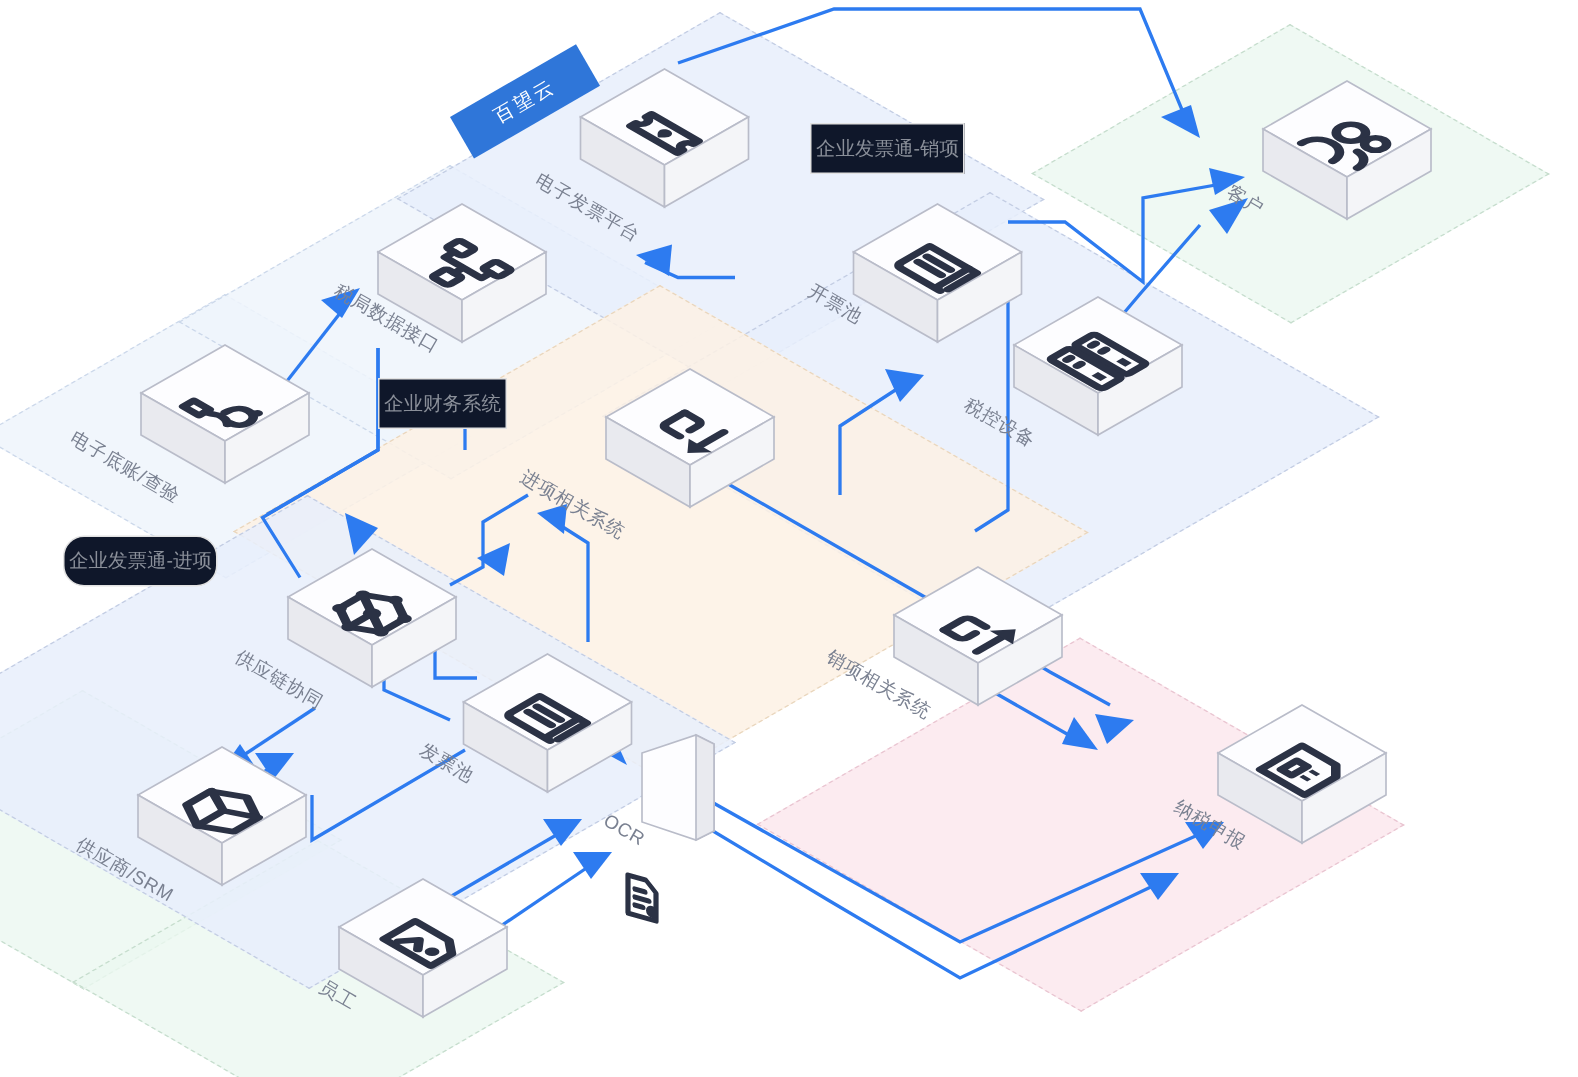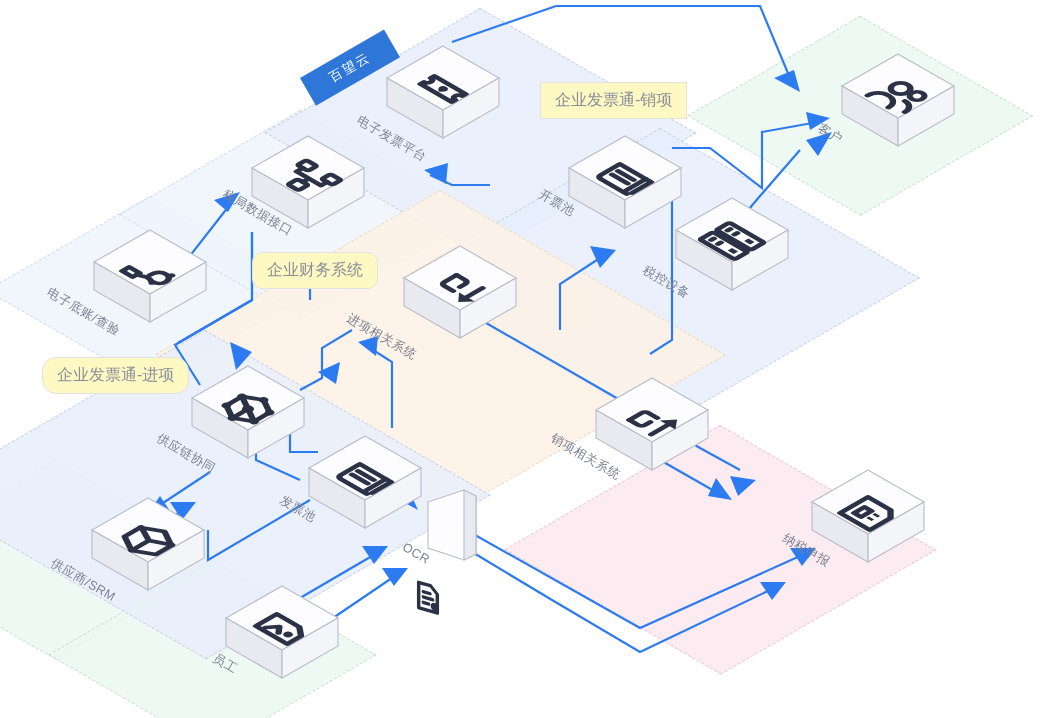--- a/index.html
+++ b/index.html
@@ -27,22 +27,22 @@
 
   
   .card{position:absolute;width:70px;height:90px;}
 
   
   .iso-label{position:absolute;color:#7a8191;font-size:12.5px;white-space:nowrap;
        transform-origin:0 0;letter-spacing:.5px;}
   .iso-r{transform:rotate(30deg);}
 
   
-  .tag{position:absolute;background:#fef9c3;border:1px solid #e2e2e2;
-       color:#8a8f99;font-size:16px;padding:7px 14px;white-space:nowrap;}
+  .tag{position:absolute;background:#0f172a;border:1px solid #e2e2e2;
+       color:#8a8f99;font-size:13px;padding:7px 3px;white-space:nowrap;}
 
   
   .ribbon{position:absolute;background:#2f76d9;color:#fff;font-size:13px;
        padding:7px 26px;white-space:nowrap;transform-origin:0 0;
        transform:rotate(-30deg);letter-spacing:2px;}
 
   
   #wires{position:absolute;left:0;top:0;width:1052px;height:718px;
          pointer-events:none;overflow:visible;}
   #wires path{fill:none;stroke:#2d7bf0;stroke-width:2.2;
@@ -380,17 +380,17 @@
       </svg>
       </div>
     </div></div>
       <div class="iso-label iso-r" style="left: 407px; top: 540px;">OCR</div>
     </div>
 
   <div class="ribbon" style="left:300px;top:78px;">百望云</div>
 
   <div id="tag-layer">
       <div class="tag" style="left: 540px; top: 82px;">企业发票通-销项</div>
-      <div class="tag" style="left: 252px; top: 252px; border-radius: 10px;">企业财务系统</div>
+      <div class="tag" style="left: 252px; top: 252px;">企业财务系统</div>
       <div class="tag" style="left: 42px; top: 357px; border-radius: 14px;">企业发票通-进项</div>
     </div>
 
 </div>
 
 </body></html>

